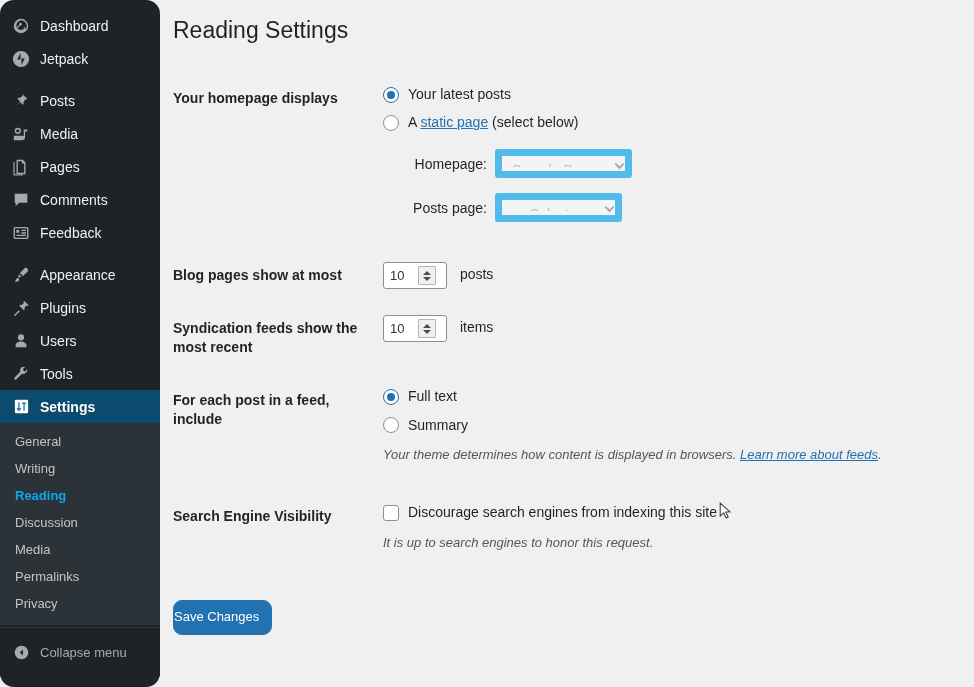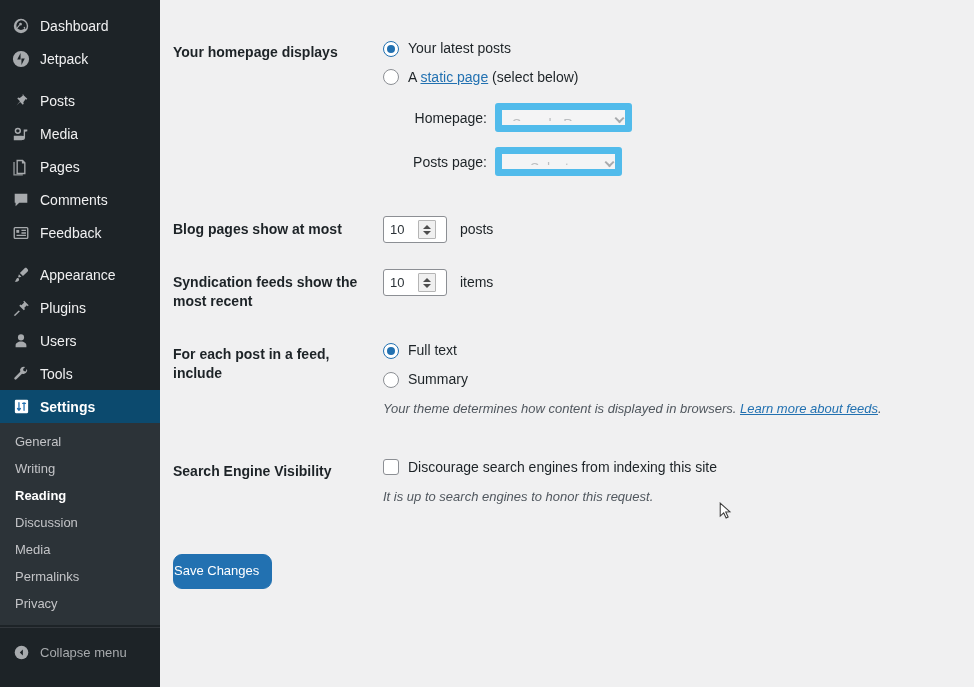--- a/index.html
+++ b/index.html
@@ -17,20 +17,21 @@
   #app { position: relative; width: 974px; height: 687px; display: flex; }
 
   
   #adminmenu {
     width: 160px;
     min-width: 160px;
     height: 687px;
     background: #1d2327;
     position: relative;
     z-index: 5;
+    border-radius: 14px;
   }
   .menu-gap { height: 9px; }
   .menu-item {
     position: relative;
     display: flex;
     align-items: center;
     height: 33px;
     padding-left: 11px;
     color: #f0f0f1;
     font-size: 14px;
@@ -68,21 +69,21 @@
   }
   .submenu-item {
     display: block;
     padding: 6px 0 6px 11px;
     font-size: 13px;
     color: #c3c4c7;
     cursor: pointer;
     white-space: nowrap;
   }
   .submenu-item.current {
-    color: #ffffff;
+    color: #0ea5e9;
     font-weight: 700;
   }
   #collapse-wrap {
     position: absolute;
     left: 0; bottom: 11px;
     width: 160px;
     border-top: 1px solid #32373c;
     background: #1d2327;
   }
   #collapse-menu {
@@ -453,20 +454,21 @@
         </span>
         <span>Collapse menu</span>
       </div>
     </div>
   </nav>
 
   <div id="content-gutter"></div>
 
   <main id="wpbody">
 
+    <h1 id="page-title">Reading Settings</h1>
 
     <table class="form-table">
       <tbody>
 
         <tr class="row-homepage">
           <th>Your homepage displays</th>
           <td>
             <label class="radio-row">
               <span class="radio checked"></span>
               <span>Your latest posts</span>

